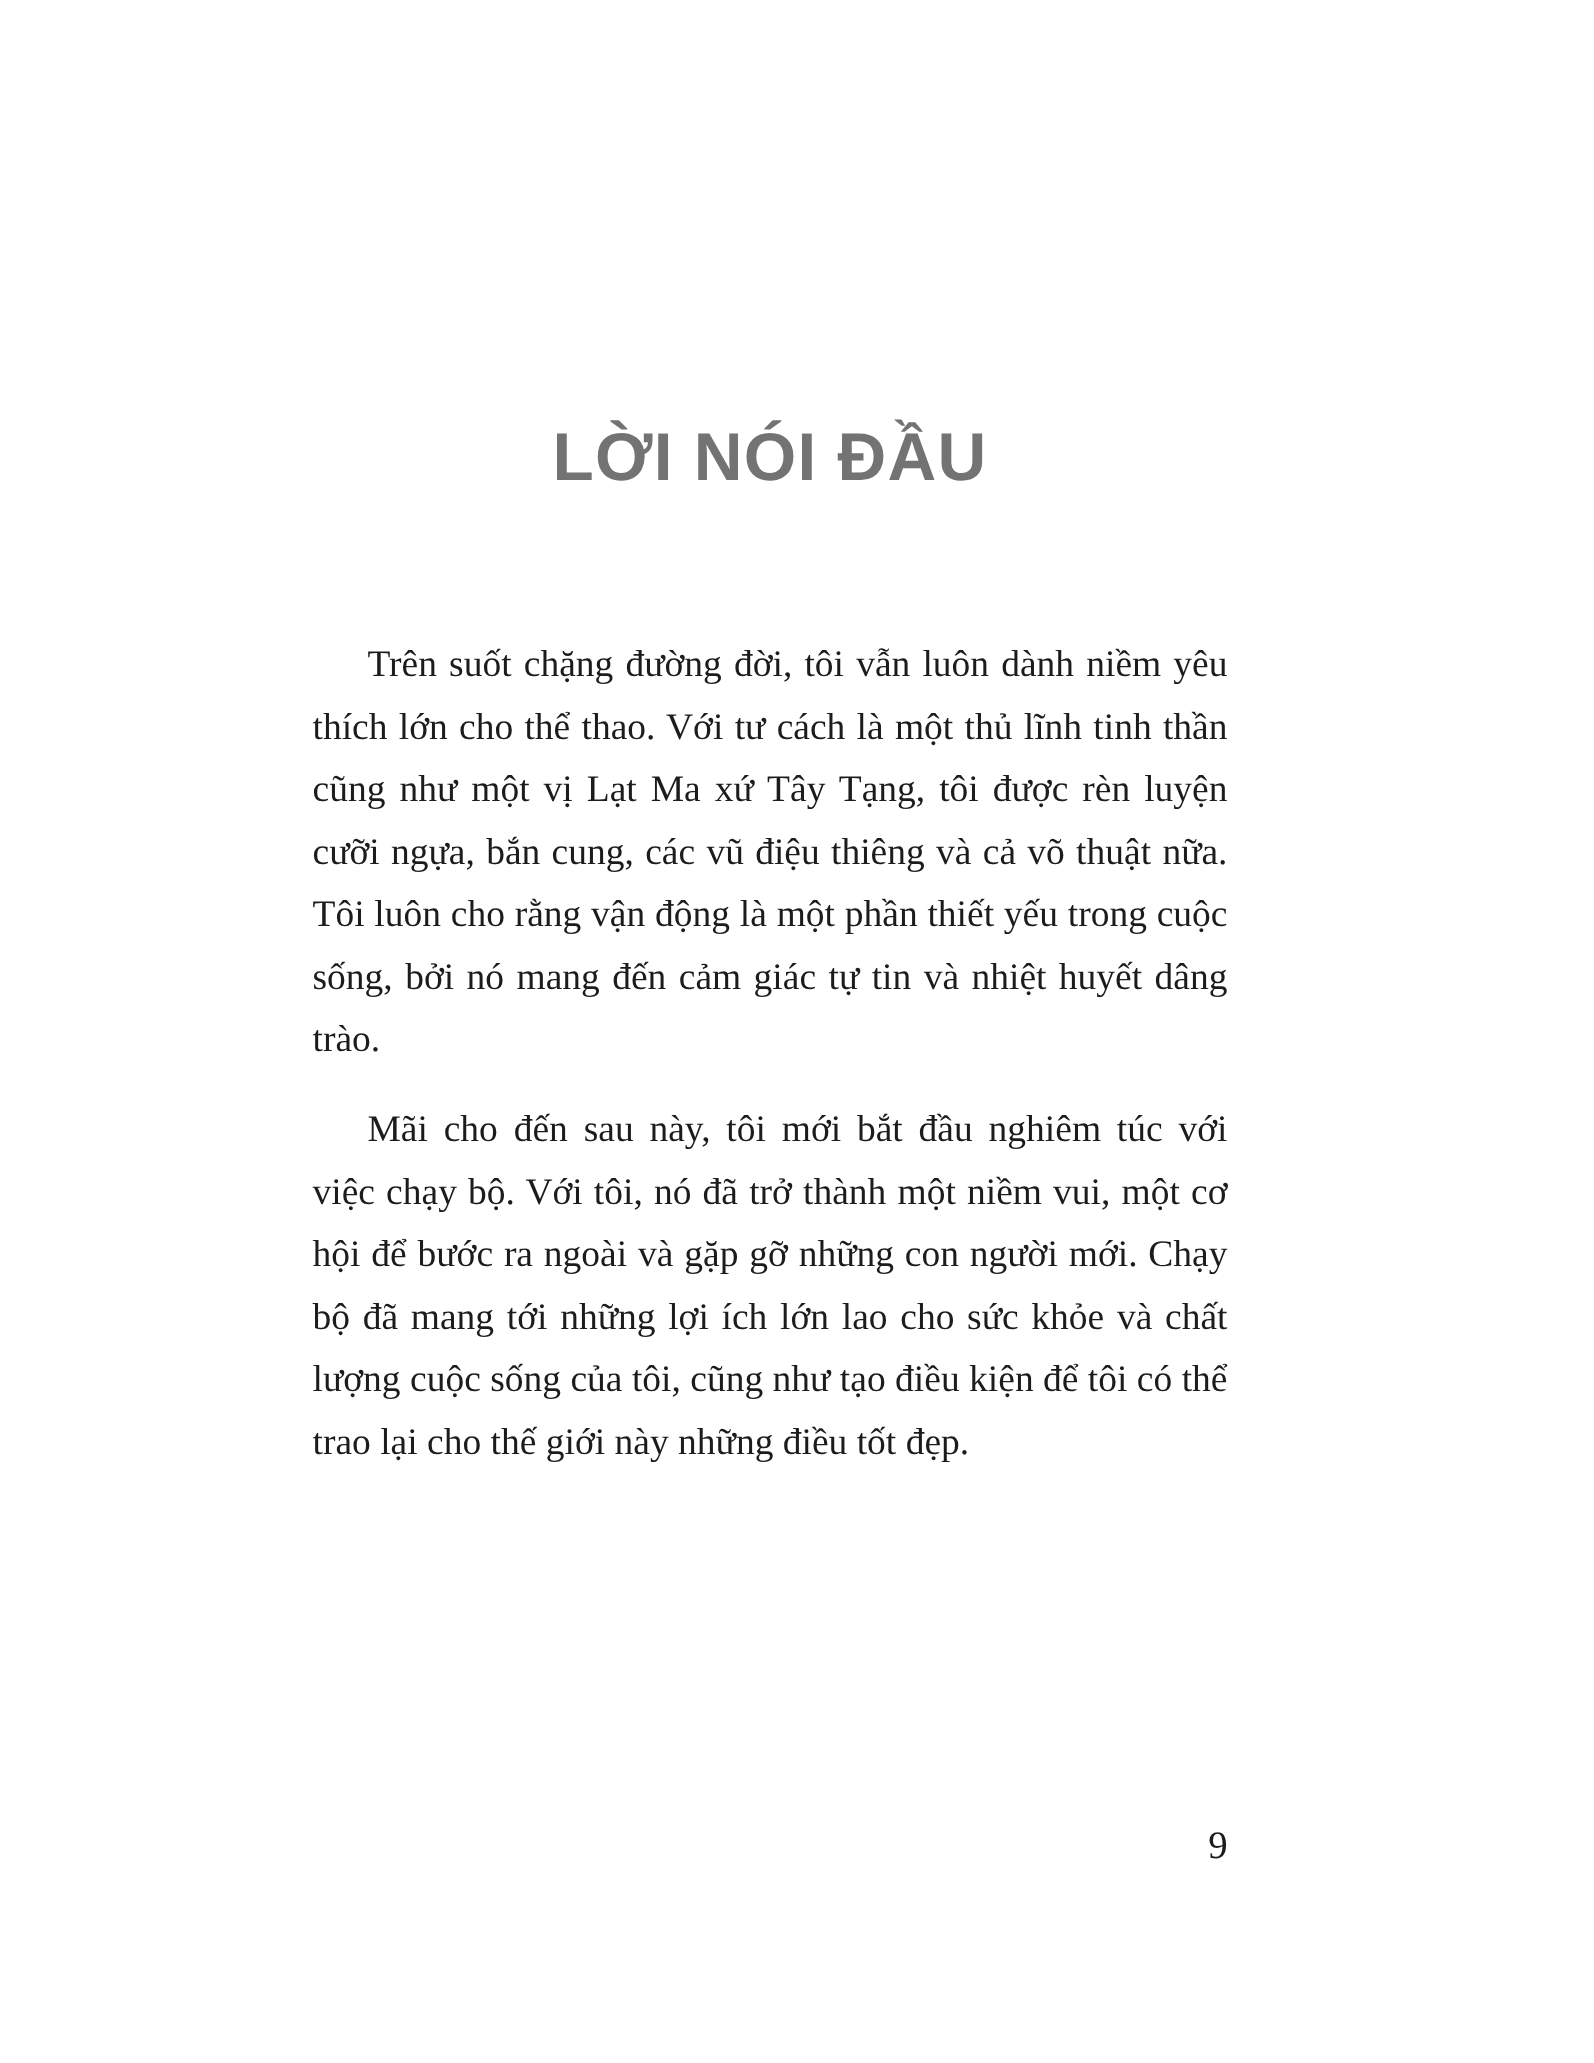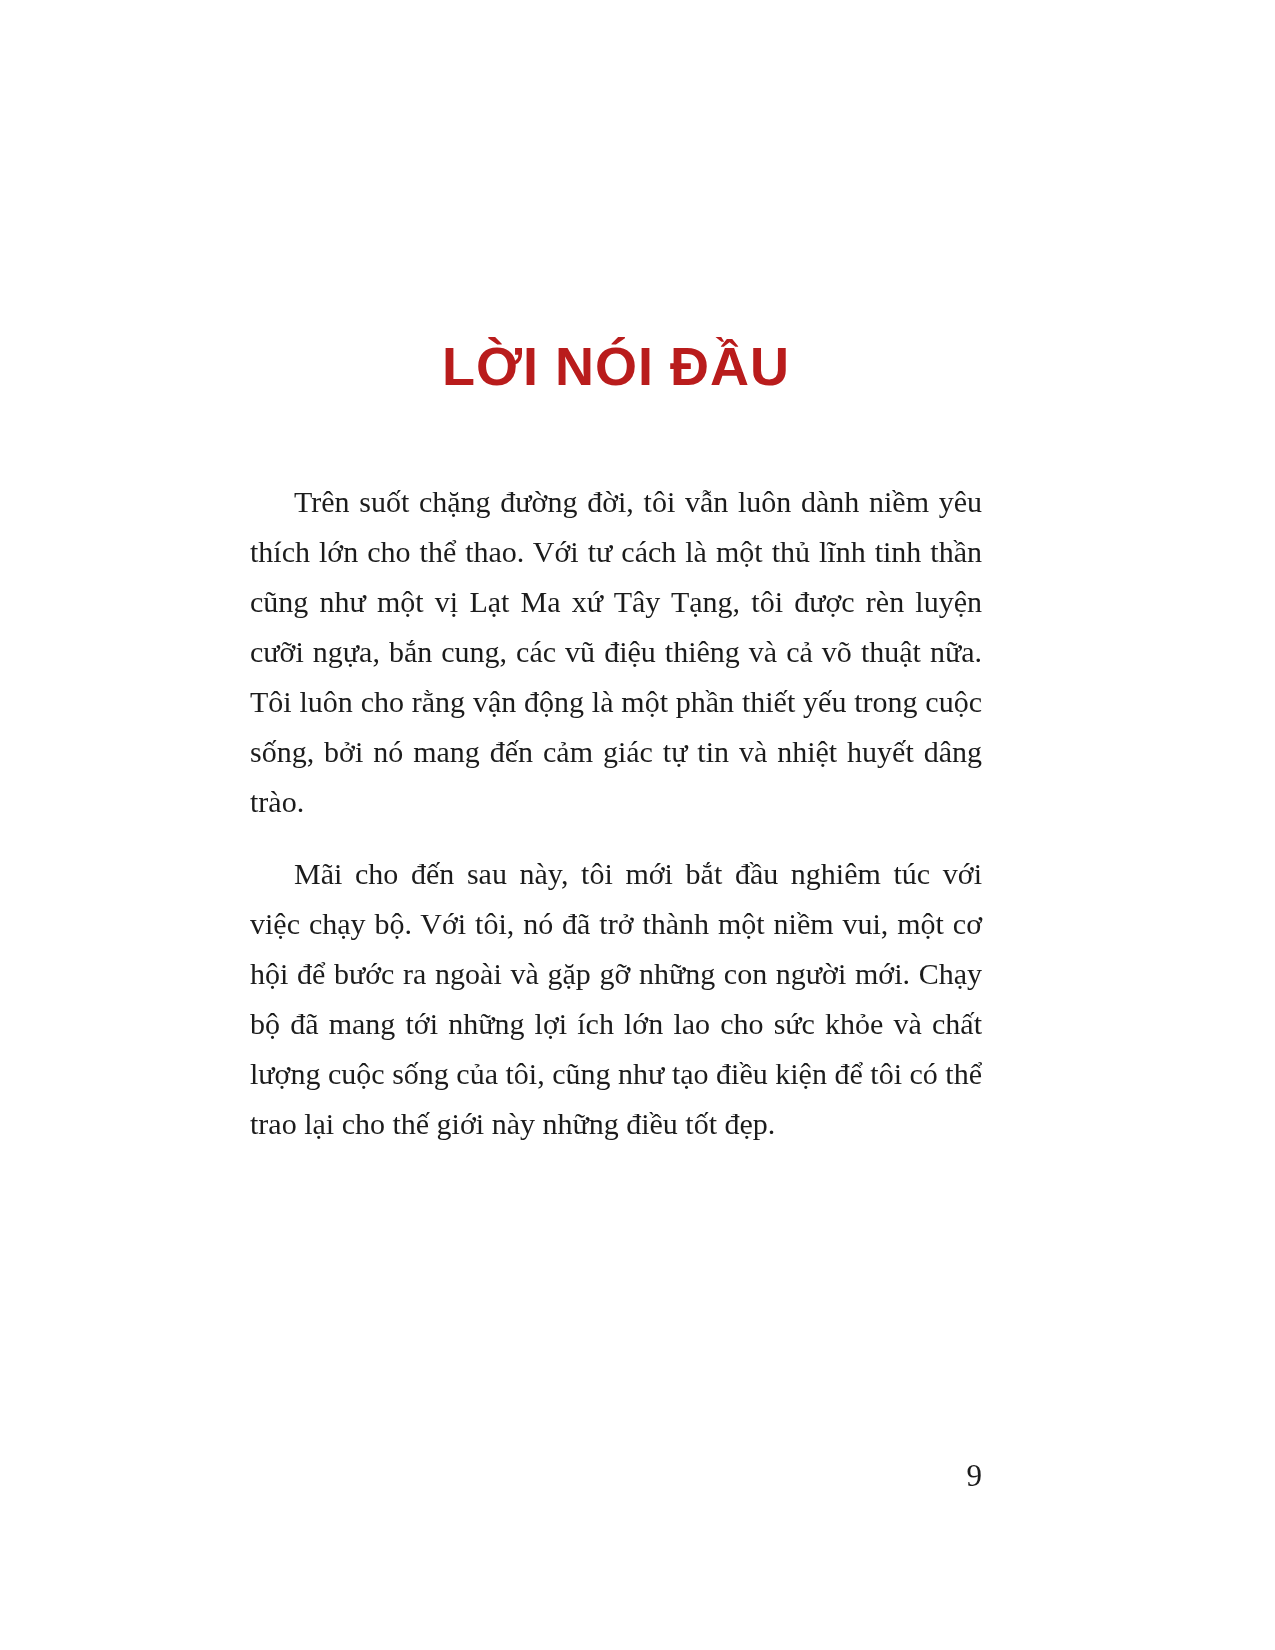--- a/index.html
+++ b/index.html
@@ -23,24 +23,24 @@
     width: 732px;
   }
   .chapter-title {
     margin: 0;
     padding-top: 335px;
     text-align: center;
     font-family: "Liberation Sans", "DejaVu Sans", sans-serif;
     font-weight: 700;
     font-size: 54px;
     letter-spacing: 1px;
-    color: #b91c1c;
+    color: #737373;
   }
   .body-text {
-    margin-top: 80px;
+    margin-top: 110px;
   }
   .body-text p {
     margin: 0 0 22px 0;
     font-size: 30px;
     line-height: 50px;
     text-align: justify;
     text-indent: 44px;
     color: #1c1c1c;
   }
   .page-number {

